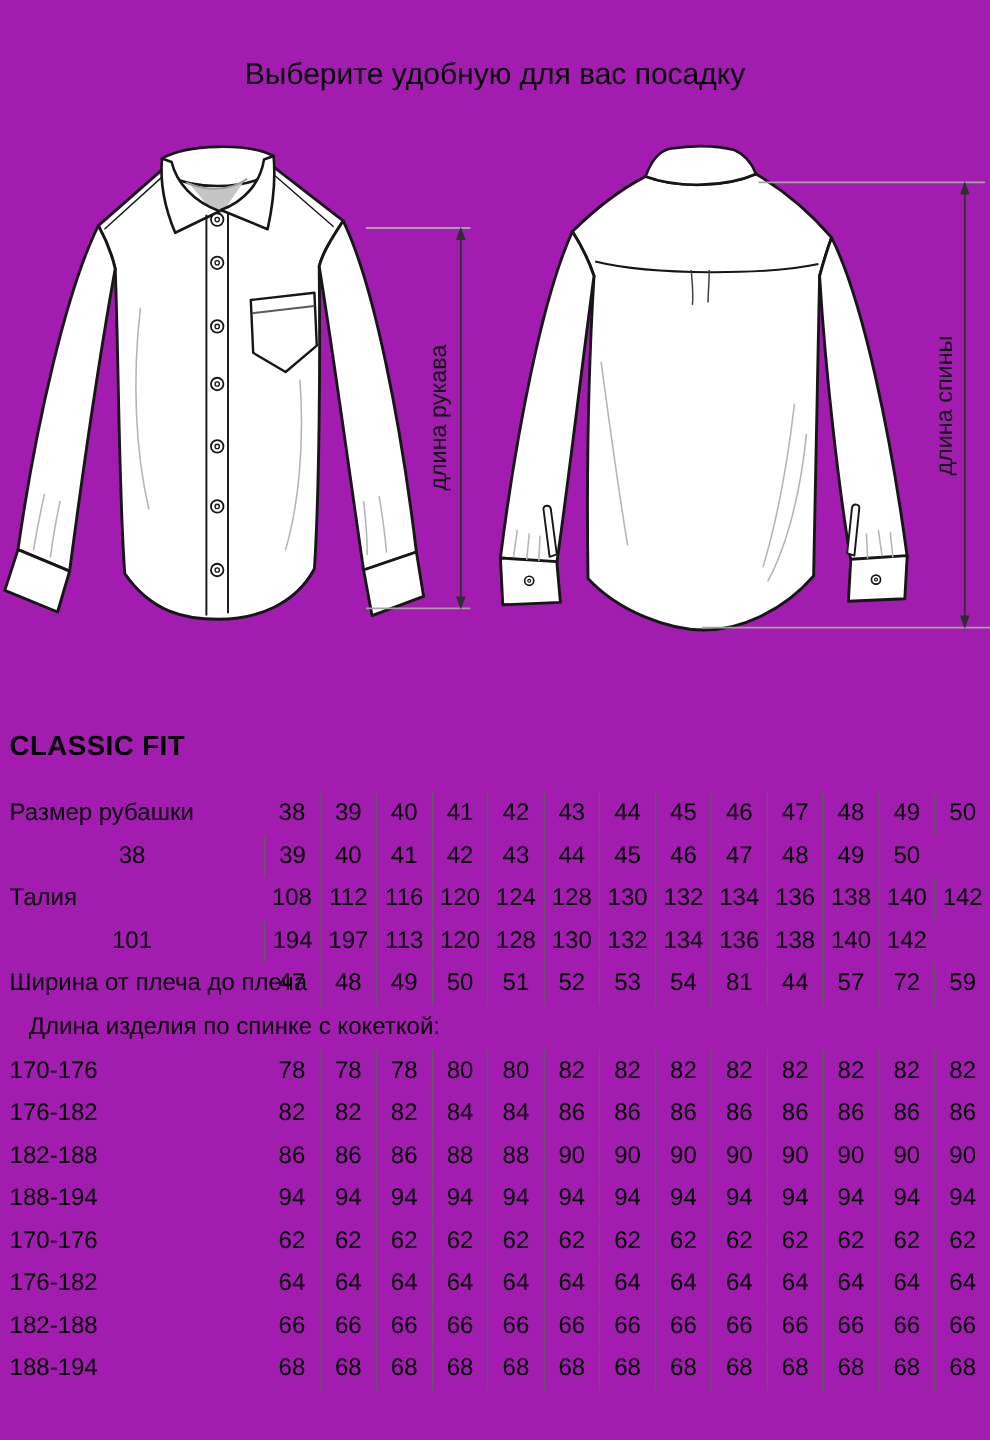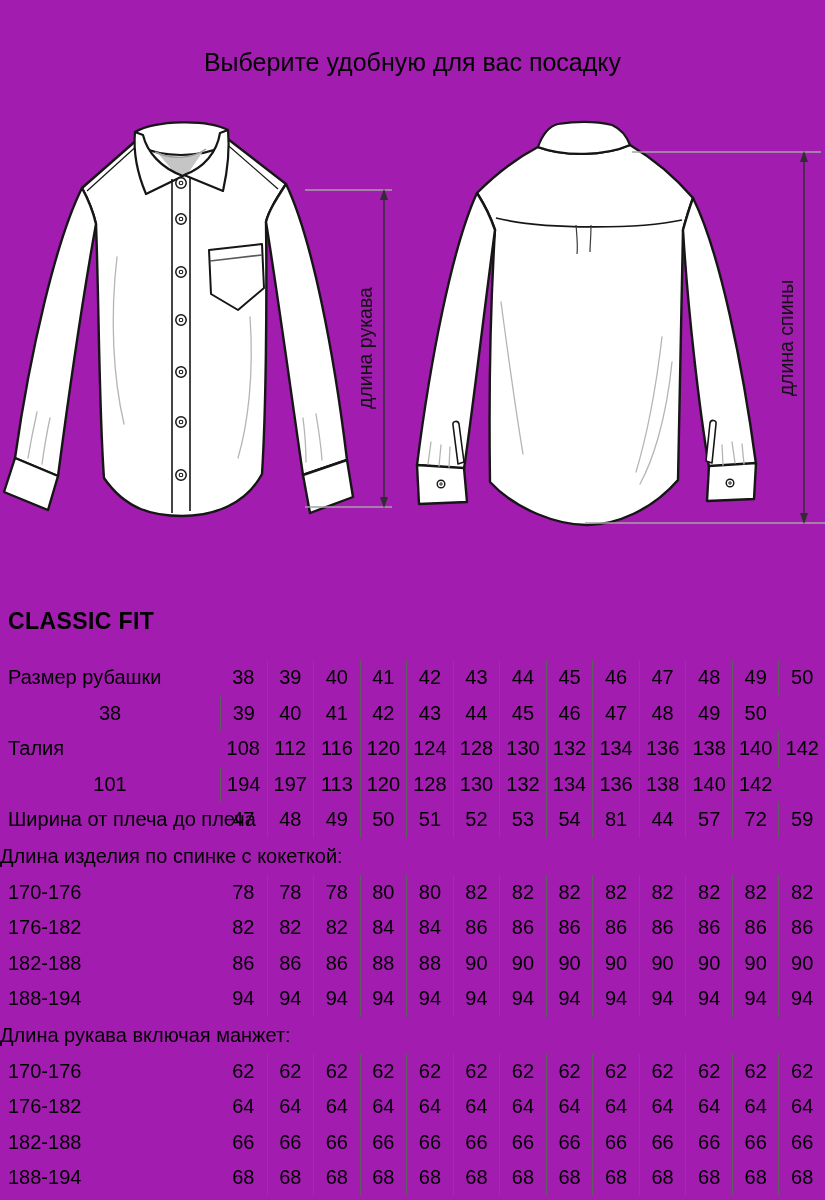--- a/index.html
+++ b/index.html
@@ -15,21 +15,21 @@
   .back-svg{position:absolute;left:400px;top:112px;}
   .fit-heading{
     position:absolute;top:608px;left:8px;font-size:23px;font-weight:bold;letter-spacing:.4px;
   }
   .fit-subtitle{position:absolute;top:614px;left:8px;font-size:20.5px;}
   .size-table{position:absolute;top:660px;left:0;width:825px;}
   .size-row{display:grid;grid-template-columns:220px repeat(13,1fr);height:35.5px;}
   .row-label{display:flex;align-items:center;padding-left:8px;font-size:20px;white-space:nowrap;}
   .vcell{display:flex;align-items:center;justify-content:center;font-size:20px;}
   .vcell.divided{border-left:1.5px solid #5e5e5e;}
-  .section-row{height:37px;display:flex;align-items:center;padding-left:0;font-size:20px;white-space:nowrap;}
+  .section-row{height:37px;display:flex;align-items:center;padding-left:24px;font-size:20px;white-space:nowrap;}
   svg text{font-family:"Liberation Sans","DejaVu Sans",sans-serif;}
 </style>
 </head>
 <body>
 
 <div class="page">
 
   <div class="title">Выберите удобную для вас посадку</div>
 
   <svg class="front-svg" width="400" height="430" viewBox="0 0 400 430">
@@ -289,21 +289,20 @@
         <div class="vcell divided">94</div>
         <div class="vcell divided">94</div>
         <div class="vcell divided">94</div>
         <div class="vcell divided">94</div>
         <div class="vcell divided">94</div>
         <div class="vcell divided">94</div>
         <div class="vcell divided">94</div>
         <div class="vcell divided">94</div>
         <div class="vcell divided">94</div>
       </div>
-      <div class="section-row">Длина рукава включая манжет:</div>
       <div class="size-row">
         <div class="row-label">170-176</div>
         <div class="vcell">62</div>
         <div class="vcell divided">62</div>
         <div class="vcell divided">62</div>
         <div class="vcell divided">62</div>
         <div class="vcell divided">62</div>
         <div class="vcell divided">62</div>
         <div class="vcell divided">62</div>
         <div class="vcell divided">62</div>

